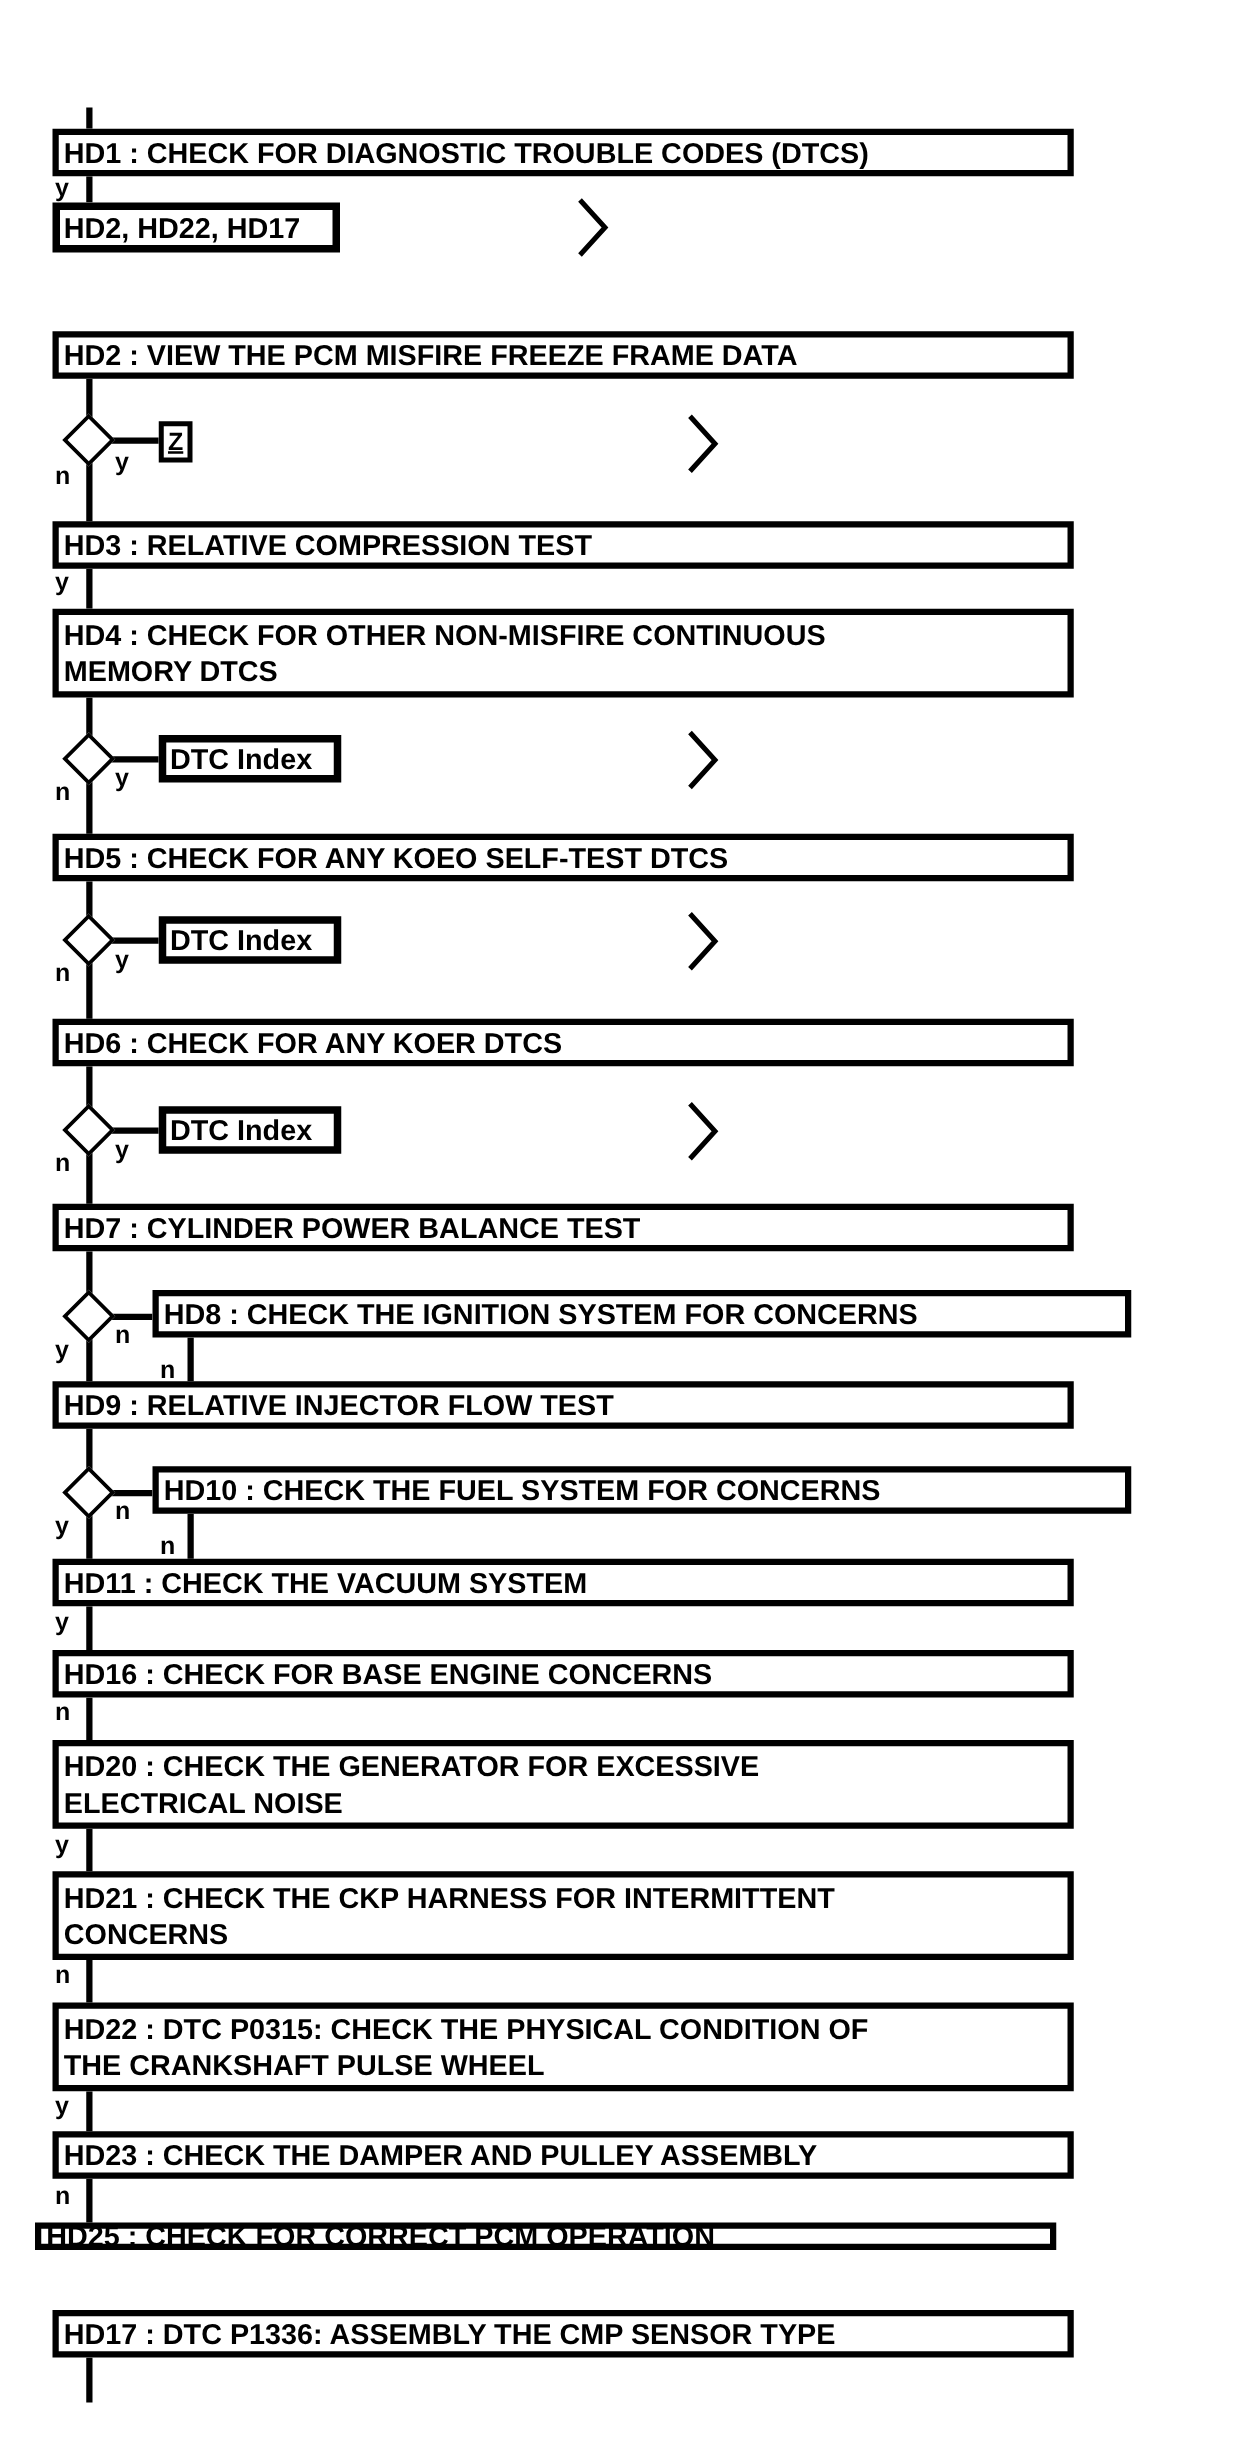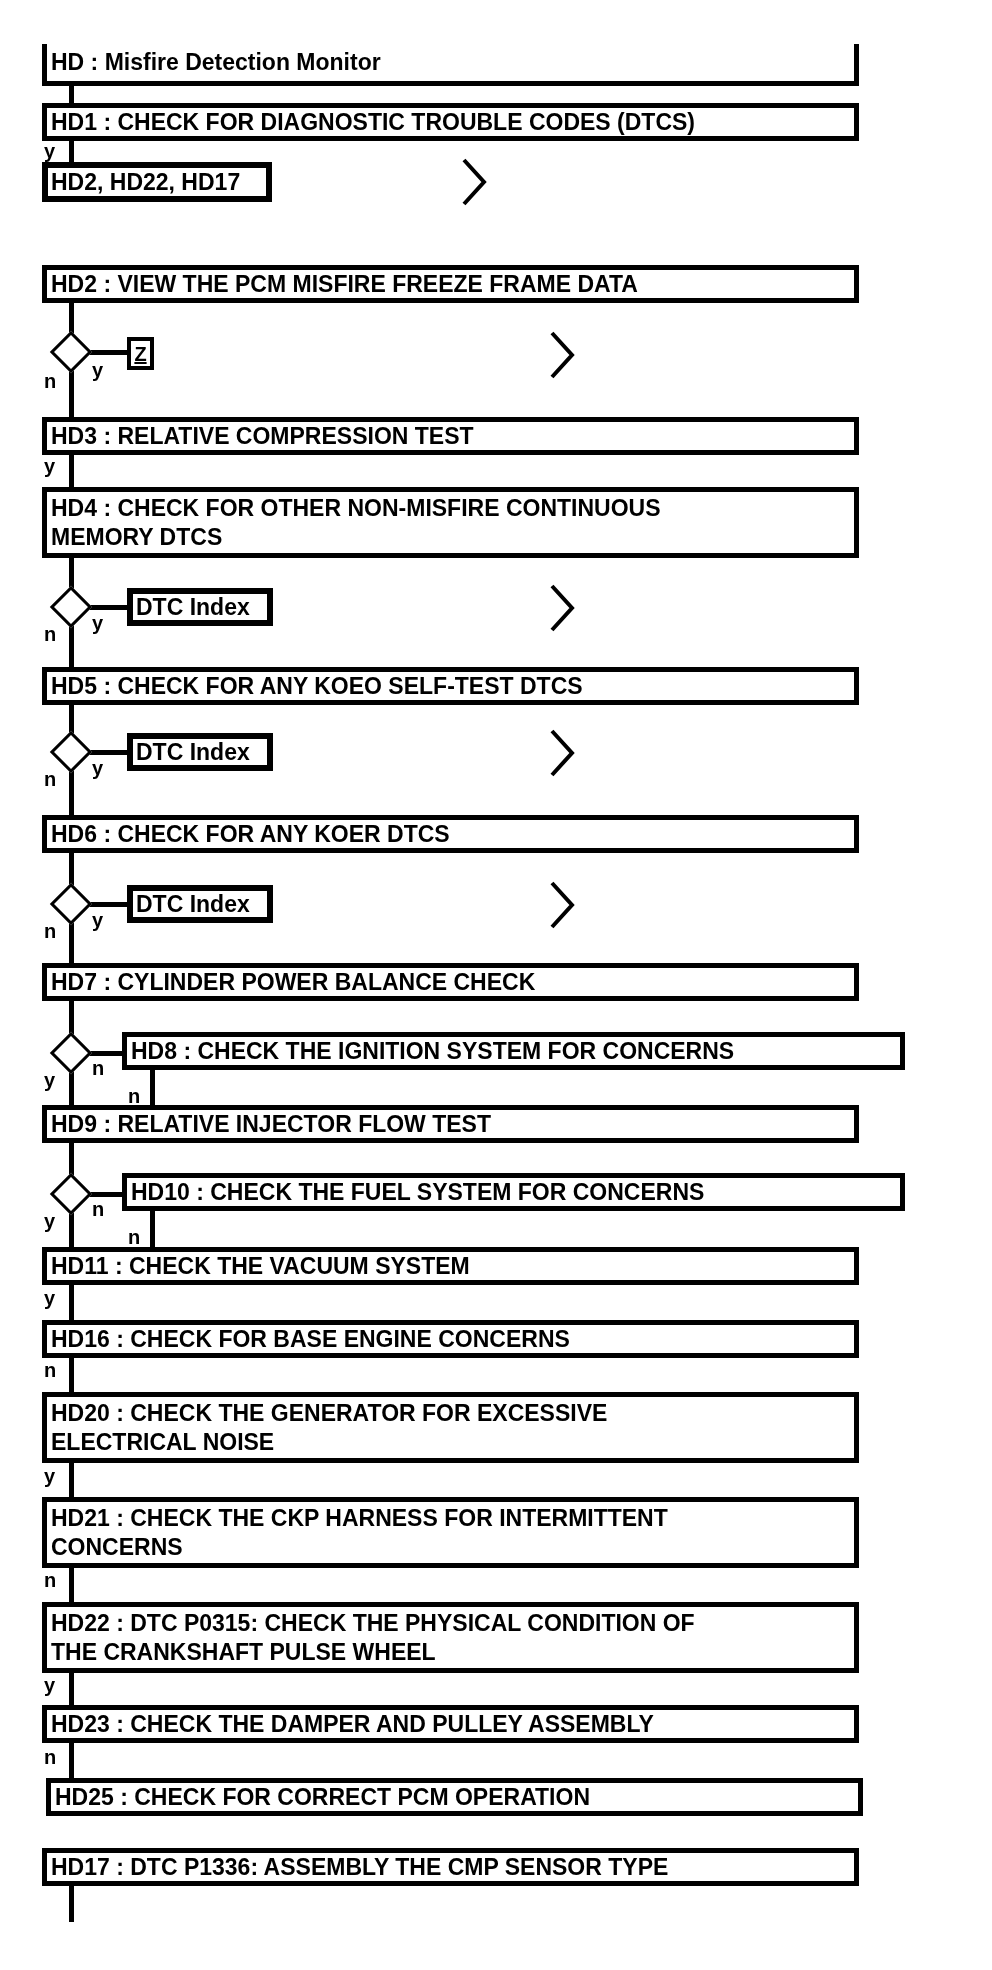--- a/index.html
+++ b/index.html
@@ -53,23 +53,20 @@
   <div class="h" style="left:84px;top:1051px;width:38px"></div>
   <div class="h" style="left:84px;top:1192px;width:38px"></div>
 
   <div class="diamond" style="left:56px;top:337px"></div>
   <div class="diamond" style="left:56px;top:592px"></div>
   <div class="diamond" style="left:56px;top:737px"></div>
   <div class="diamond" style="left:56px;top:889px"></div>
   <div class="diamond" style="left:56px;top:1038px"></div>
   <div class="diamond" style="left:56px;top:1179px"></div>
 
-  <div class="box open-top" style="left:42px;top:44px;width:817px;height:42px">
-    <span class="txt">HD : Misfire Detection Monitor</span>
-  </div>
 
   <div class="box" style="left:42px;top:103px;width:817px;height:38px">
     <span class="txt">HD1 : CHECK FOR DIAGNOSTIC TROUBLE CODES (DTCS)</span>
   </div>
 
   <div class="box ref" style="left:42px;top:162px;width:230px;height:40px">
     <span class="txt">HD2, HD22, HD17</span>
   </div>
 
   <div class="box" style="left:42px;top:265px;width:817px;height:38px">
@@ -103,21 +100,21 @@
 
   <div class="box" style="left:42px;top:815px;width:817px;height:38px">
     <span class="txt">HD6 : CHECK FOR ANY KOER DTCS</span>
   </div>
 
   <div class="box ref ulink" style="left:127px;top:885px;width:146px;height:38px">
     <span class="txt">DTC Index</span>
   </div>
 
   <div class="box" style="left:42px;top:963px;width:817px;height:38px">
-    <span class="txt">HD7 : CYLINDER POWER BALANCE CHECK</span>
+    <span class="txt">HD7 : CYLINDER POWER BALANCE TEST</span>
   </div>
 
   <div class="box" style="left:122px;top:1032px;width:783px;height:38px">
     <span class="txt">HD8 : CHECK THE IGNITION SYSTEM FOR CONCERNS</span>
   </div>
 
   <div class="box" style="left:42px;top:1105px;width:817px;height:38px">
     <span class="txt">HD9 : RELATIVE INJECTOR FLOW TEST</span>
   </div>
 
@@ -145,21 +142,21 @@
 
   <div class="box" style="left:42px;top:1602px;width:817px;height:71px">
     <span class="txt">HD22 : DTC P0315: CHECK THE PHYSICAL CONDITION OF
 THE CRANKSHAFT PULSE WHEEL</span>
   </div>
 
   <div class="box" style="left:42px;top:1705px;width:817px;height:38px">
     <span class="txt">HD23 : CHECK THE DAMPER AND PULLEY ASSEMBLY</span>
   </div>
 
-  <div class="box" style="left:46px;top:1778px;width:817px;height:38px">
+  <div class="box" style="left:28px;top:1778px;width:817px;height:22px">
     <span class="txt">HD25 : CHECK FOR CORRECT PCM OPERATION</span>
   </div>
 
   <div class="box" style="left:42px;top:1848px;width:817px;height:38px">
     <span class="txt">HD17 : DTC P1336: ASSEMBLY THE CMP SENSOR TYPE</span>
   </div>
 
   <div class="lab" style="left:44px;top:141px">y</div>
   <div class="lab" style="left:44px;top:371px">n</div>
   <div class="lab" style="left:92px;top:360px">y</div>

